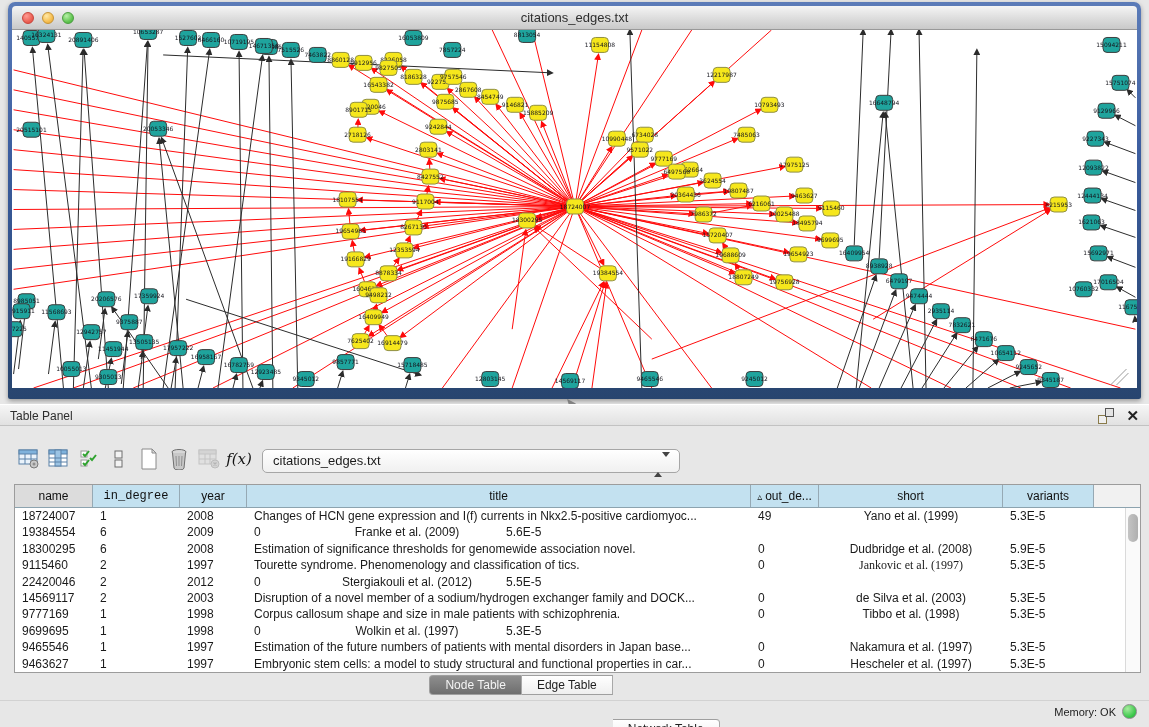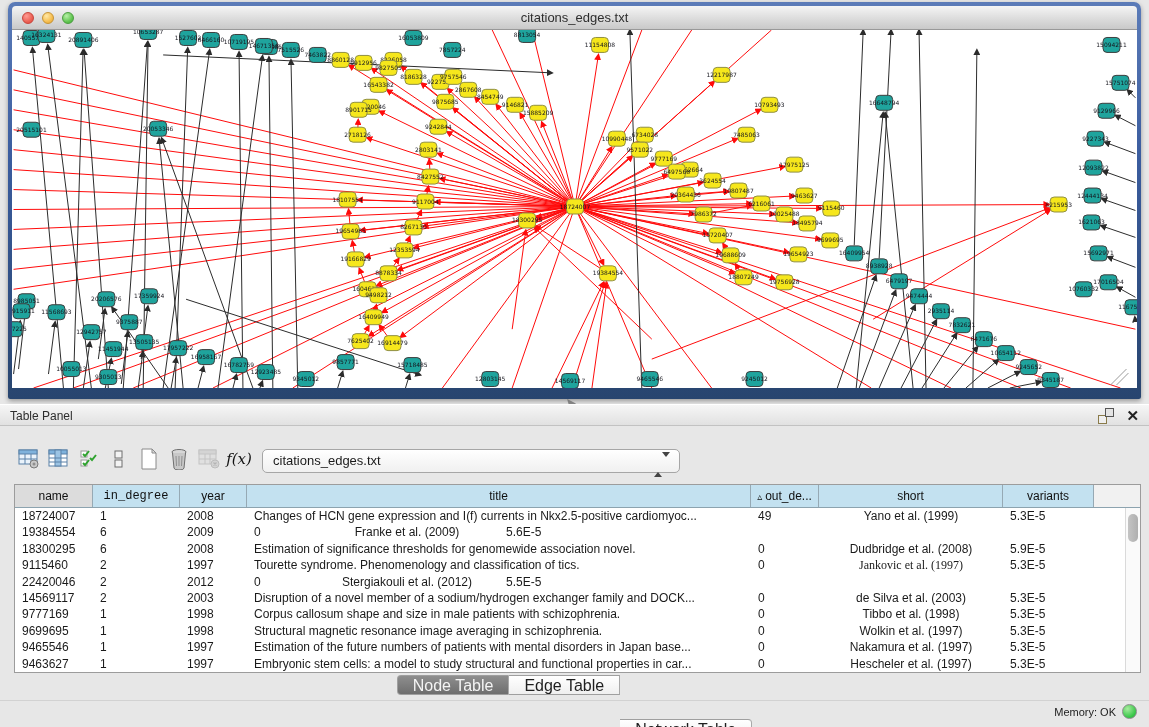--- a/index.html
+++ b/index.html
@@ -85,21 +85,21 @@
   .vscroll {
     position:absolute; right:0; top:23px; bottom:0; width:15px;
     background:#FAFAFA; border-left:1px solid #DADADA;
   }
   .vthumb { position:absolute; left:2px; top:6px; width:10px; height:28px; border-radius:6px;
     background:linear-gradient(90deg,#C4C4C4,#AFAFAF); cursor:grab; }
 
   
   .tabs { position:absolute; left:0; top:675px; width:1149px; display:flex; justify-content:center; }
   .tab {
-    height:20px; line-height:19px; padding:0 15px; font-size:16px; color:#1E1E1E;
+    height:20px; line-height:19px; padding:0 15px; font-size:12px; color:#1E1E1E;
     background:linear-gradient(#FFFFFF,#EFEFEF);
     border-top:1px solid #9F9F9F; border-bottom:1px solid #9F9F9F; border-right:1px solid #A8A8A8;
     cursor:pointer;
   }
   .tab:first-child { border-left:1px solid #9F9F9F; border-radius:4px 0 0 4px; }
   .tab:last-child { border-radius:0 4px 4px 0;margin-top:44px; }
   .tab.active { background:linear-gradient(#8E8E8E,#6E6E6E); color:#F4F4F4; }
 
   .bottom-line { position:absolute; left:0; top:700px; width:1149px; height:1px; background:#D2D2D2; }
 
@@ -714,21 +714,20 @@
         <div class="td" style="width: 67px;">1998</div>
         <div class="td" style="width: 504px;">Corpus callosum shape and size in male patients with schizophrenia.</div>
         <div class="td" style="width: 68px;">0</div>
         <div class="td center" style="width: 184px;">Tibbo et al. (1998)</div>
         <div class="td" style="width: 91px;">5.3E-5</div>
       </div>
       <div class="tr">
         <div class="td" style="width: 78px;">9699695</div>
         <div class="td" style="width: 87px;">1</div>
         <div class="td" style="width: 67px;">1998</div>
-        <div class="td" style="width: 504px;">Structural magnetic resonance image averaging in schizophrenia.</div>
         <div class="td" style="width: 68px;">0</div>
         <div class="td center" style="width: 184px;">Wolkin et al. (1997)</div>
         <div class="td" style="width: 91px;">5.3E-5</div>
       </div>
       <div class="tr">
         <div class="td" style="width: 78px;">9465546</div>
         <div class="td" style="width: 87px;">1</div>
         <div class="td" style="width: 67px;">1997</div>
         <div class="td" style="width: 504px;">Estimation of the future numbers of patients with mental disorders in Japan base...</div>
         <div class="td" style="width: 68px;">0</div>

